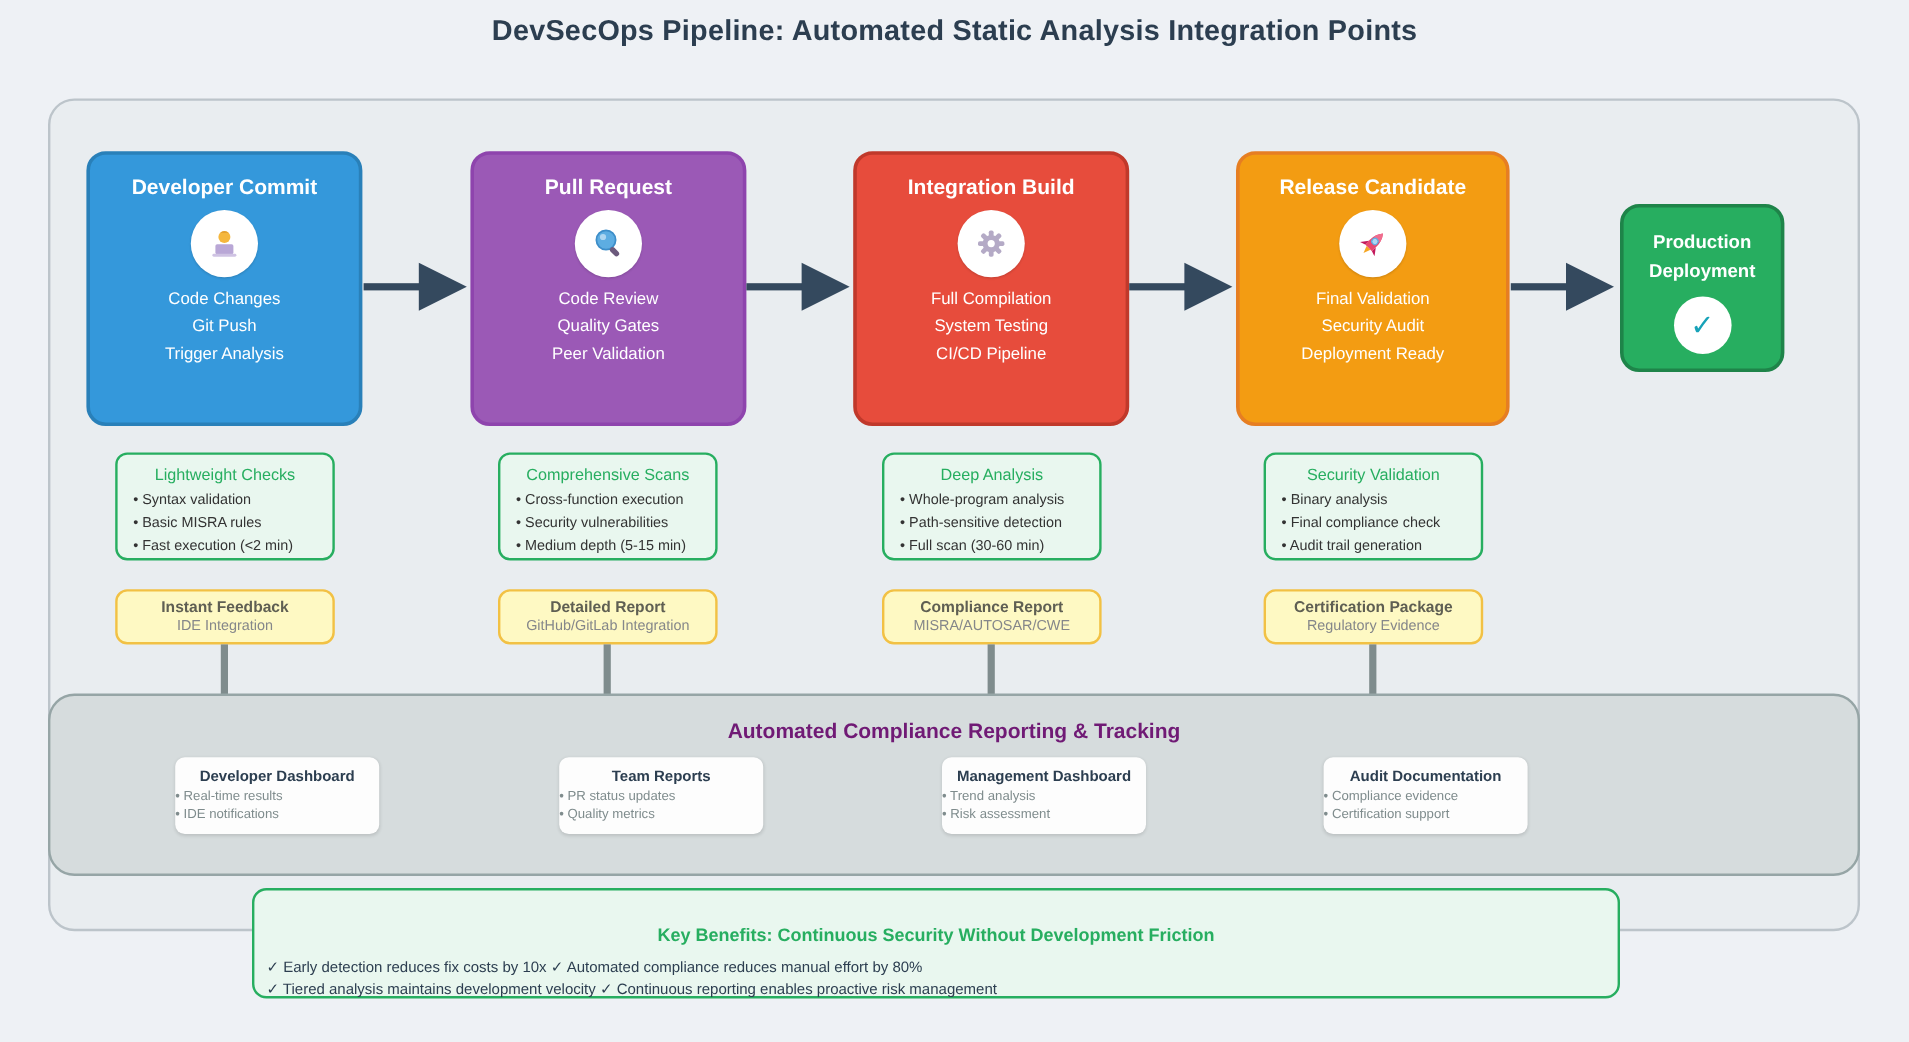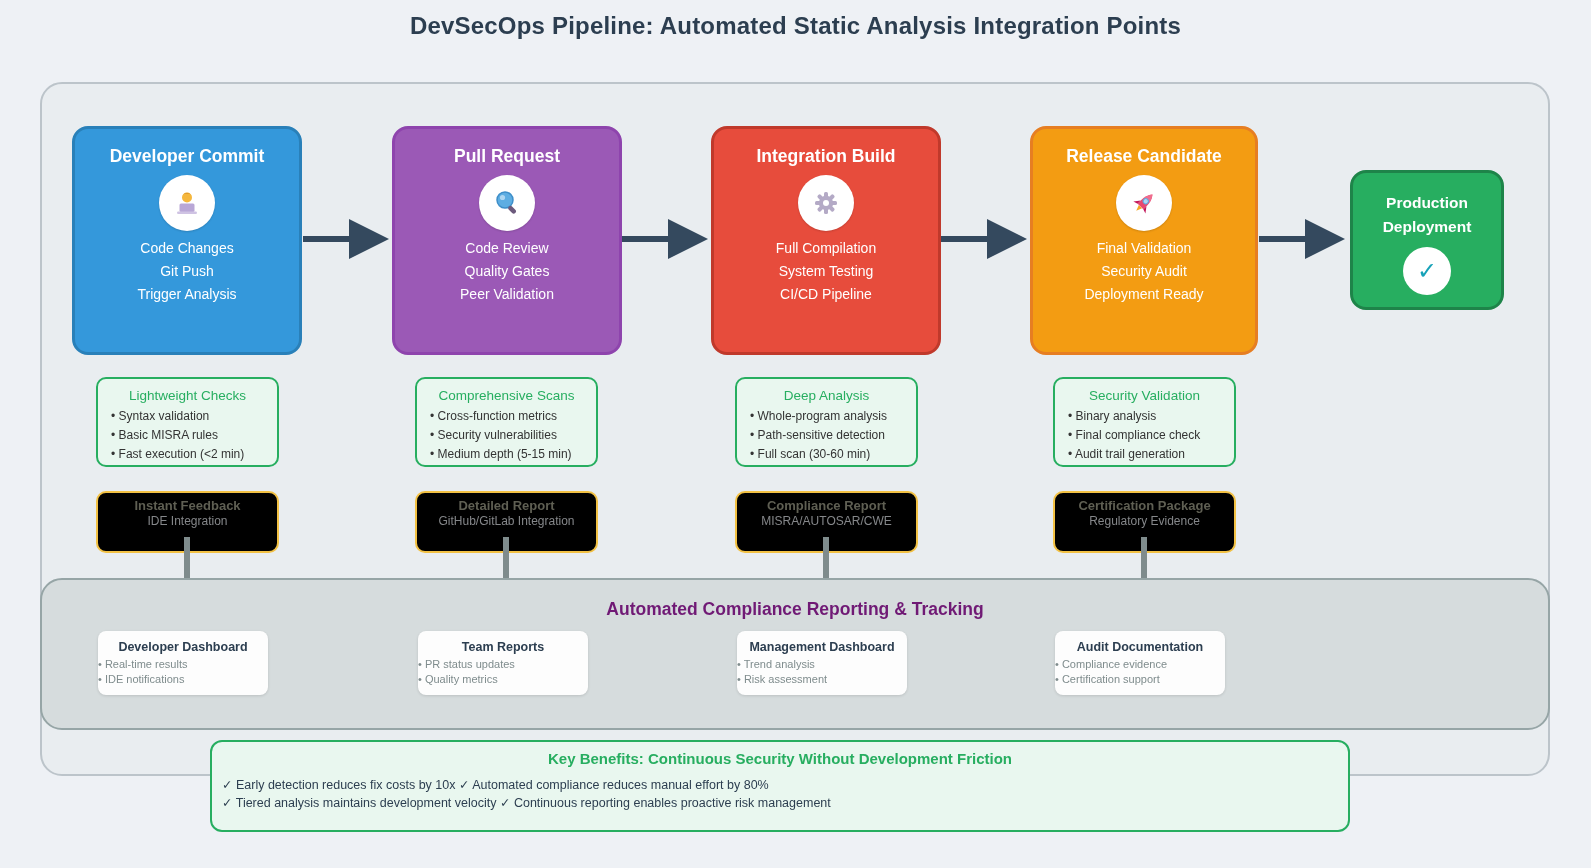--- a/index.html
+++ b/index.html
@@ -30,21 +30,21 @@
   }
   .stage-title { margin-top: 17px; font-size: 17.5px; font-weight: bold; }
   .stage-circle {
     width: 56px; height: 56px; border-radius: 50%; background: #fff;
     margin: 8px auto 6px auto; display: flex; align-items: center; justify-content: center;
     box-shadow: 0 1px 2px rgba(0,0,0,.15);
   }
   .stage-item { font-size: 14px; line-height: 23px; }
 
   .production {
-    position: absolute; left: 1350px; top: 170px; width: 154px; height: 140px;
+    position: absolute; left: 1350px; top: 170px; width: 137px; height: 140px;
     border-radius: 16px; border: 3px solid #1e8449; background: #27ae60;
     color: #fff; text-align: center;
   }
   .production-title { margin-top: 18px; font-size: 15.5px; font-weight: bold; line-height: 24px; }
   .production-circle {
     width: 48px; height: 48px; border-radius: 50%; background: #fff;
     margin: 8px auto 0 auto; display: flex; align-items: center; justify-content: center;
     color: #17a2b8; font-size: 24px;
   }
 
@@ -65,22 +65,22 @@
     position: absolute; top: 377px; width: 183px; height: 90px;
     background: #e9f7ef; border: 2px solid #27ae60; border-radius: 10px;
   }
   .analysis-title { text-align: center; margin-top: 9px; font-size: 13.5px; font-weight: normal; color: #27ae60; }
   .analysis-item { font-size: 12px; color: #333333; line-height: 19px; padding-left: 13px; }
   .analysis-item::before { content: "• "; }
   .analysis-items { margin-top: 4px; }
 
   
   .feedback {
-    position: absolute; top: 491px; width: 183px; height: 62px;
-    background: #000000; border: 2px solid #f2c144; border-radius: 10px;
+    position: absolute; top: 491px; width: 183px; height: 46px;
+    background: #fef9c3; border: 2px solid #f2c144; border-radius: 10px;
     text-align: center;
   }
   .feedback-title { margin-top: 5px; font-size: 13px; font-weight: bold; color: #5f5f53; }
   .feedback-subtitle { font-size: 12px; color: #85878a; margin-top: 1px; }
 
   
   .v-arrow { position: absolute; top: 537px; width: 26px; height: 70px; }
   .v-arrow .stem { position: absolute; left: 10px; top: 0; width: 6px; height: 50px; background: #7f8c8d; }
   .v-arrow .head {
     position: absolute; left: 0; top: 48px; width: 0; height: 0;
@@ -92,33 +92,33 @@
   .reporting {
     position: absolute; left: 40px; top: 578px; width: 1510px; height: 152px;
     background: #d6dcdd; border: 2px solid #96a5a6; border-radius: 22px;
   }
   .reporting-title {
     position: absolute; top: 19px; left: 0; width: 100%; text-align: center;
     font-size: 17.5px; font-weight: bold; color: #701a75;
   }
   .report-card {
     position: absolute; top: 51px; width: 170px; height: 64px;
-    background: #fdfdfd; border-radius: 8px; box-shadow: 0 1px 3px rgba(0,0,0,.12);
+    background: #fdfdfd; border-radius: 8px; box-shadow: 0 1px 3px rgba(0,0,0,.12); margin-left: 48px;
   }
   .report-card-title { text-align: center; margin-top: 9px; font-size: 12.5px; font-weight: bold; color: #2c3e50; }
   .report-card-item { font-size: 11px; color: #7f8c8d; line-height: 15px; padding-left: 0; }
   .report-card-item::before { content: "• "; }
   .report-card-items { margin-top: 3px; }
 
   
   .benefits {
     position: absolute; left: 210px; top: 740px; width: 1140px; height: 92px;
     background: #e9f7ef; border: 2px solid #27ae60; border-radius: 12px;
   }
-  .benefits-title { text-align: center; margin-top: 8px; font-size: 15px; font-weight: bold; color: #27ae60; }
+  .benefits-title { text-align: center; margin-top: 29px; font-size: 15px; font-weight: bold; color: #27ae60; }
   .benefits-line { font-size: 12.5px; color: #2c3e50; line-height: 18px; padding-left: 10px; }
   .benefits-lines { margin-top: 9px; }
 </style>
 </head>
 <body>
 
 <div class="page-title">DevSecOps Pipeline: Automated Static Analysis Integration Points</div>
 
 <div class="outer-container"></div>
 
@@ -221,21 +221,21 @@
   <div class="analysis-title">Lightweight Checks</div>
   <div class="analysis-items">
     <div class="analysis-item">Syntax validation</div>
     <div class="analysis-item">Basic MISRA rules</div>
     <div class="analysis-item">Fast execution (&lt;2 min)</div>
   </div>
 </div>
 <div class="analysis" style="left:415px">
   <div class="analysis-title">Comprehensive Scans</div>
   <div class="analysis-items">
-    <div class="analysis-item">Cross-function metrics</div>
+    <div class="analysis-item">Cross-function execution</div>
     <div class="analysis-item">Security vulnerabilities</div>
     <div class="analysis-item">Medium depth (5-15 min)</div>
   </div>
 </div>
 <div class="analysis" style="left:735px">
   <div class="analysis-title">Deep Analysis</div>
   <div class="analysis-items">
     <div class="analysis-item">Whole-program analysis</div>
     <div class="analysis-item">Path-sensitive detection</div>
     <div class="analysis-item">Full scan (30-60 min)</div>

